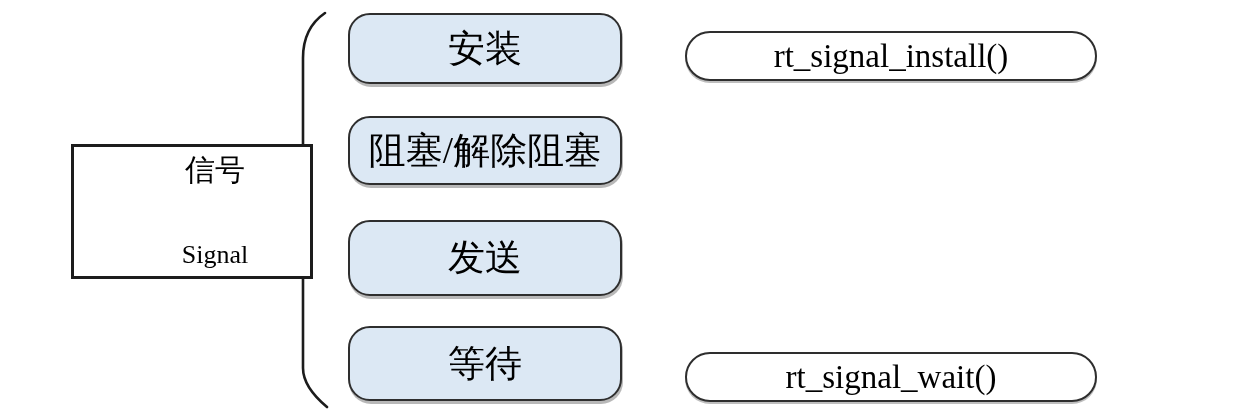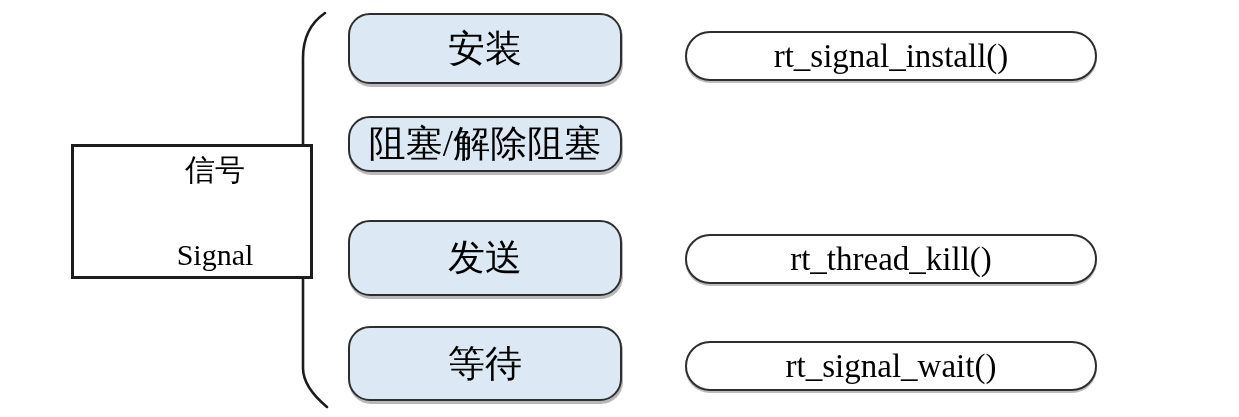--- a/index.html
+++ b/index.html
@@ -37,21 +37,21 @@
     text-align: center;
     color: #000000;
     padding-left: 46px;
   }
   .root-box .zh {
     font-size: 30px;
     line-height: 38px;
     font-family: "Liberation Serif", serif;
   }
   .root-box .en {
-    font-size: 30px;
+    font-size: 26px;
     line-height: 36px;
     font-family: "Liberation Serif", serif;
     margin-top: 48px;
   }
   .op-box {
     position: absolute;
     left: 348px;
     width: 274px;
     border: 2px solid #2e2e2e;
     border-radius: 22px;
@@ -59,21 +59,21 @@
     box-shadow: 1px 3px 0 rgba(125,125,125,0.55);
     display: flex;
     align-items: center;
     justify-content: center;
     font-size: 37px;
     color: #000000;
     font-family: "Liberation Serif", serif;
     box-sizing: border-box;
   }
   .op-1 { top: 13px;  height: 71px; }
-  .op-2 { top: 116px; height: 56px; }
+  .op-2 { top: 116px; height: 69px; }
   .op-3 { top: 220px; height: 76px; }
   .op-4 { top: 326px; height: 75px; }
   .api-pill {
     position: absolute;
     left: 685px;
     width: 412px;
     height: 50px;
     border: 2px solid #2e2e2e;
     border-radius: 26px;
     background: #ffffff;
@@ -83,21 +83,21 @@
     justify-content: center;
     font-size: 33px;
     color: #000000;
     font-family: "Liberation Serif", serif;
     box-sizing: border-box;
     white-space: nowrap;
   }
   .api-1 { top: 31px; }
   .api-2 { top: 128px; }
   .api-3 { top: 234px; }
-  .api-4 { top: 341px; }
+  .api-4 { top: 352px; }
 </style>
 </head>
 <body>
 
 <div class="canvas">
 
   <svg class="overlay-svg" viewBox="0 0 1239 417" xmlns="http://www.w3.org/2000/svg" aria-hidden="true">
 
     <line x1="272" y1="210.5" x2="303" y2="210.5" stroke="#1c1c1c" stroke-width="3"></line>
 
@@ -118,20 +118,17 @@
   <div class="op-box op-4">
     <span>等待</span>
   </div>
   <div class="op-box op-3">
     <span>发送</span>
   </div>
 
   <div class="api-pill api-1">
     <span>rt_signal_install()</span>
   </div>
-  <div class="api-pill api-3">
-    <span>rt_thread_kill()</span>
-  </div>
   <div class="api-pill api-4">
     <span>rt_signal_wait()</span>
   </div>
 
 </div>
 
 </body></html>

